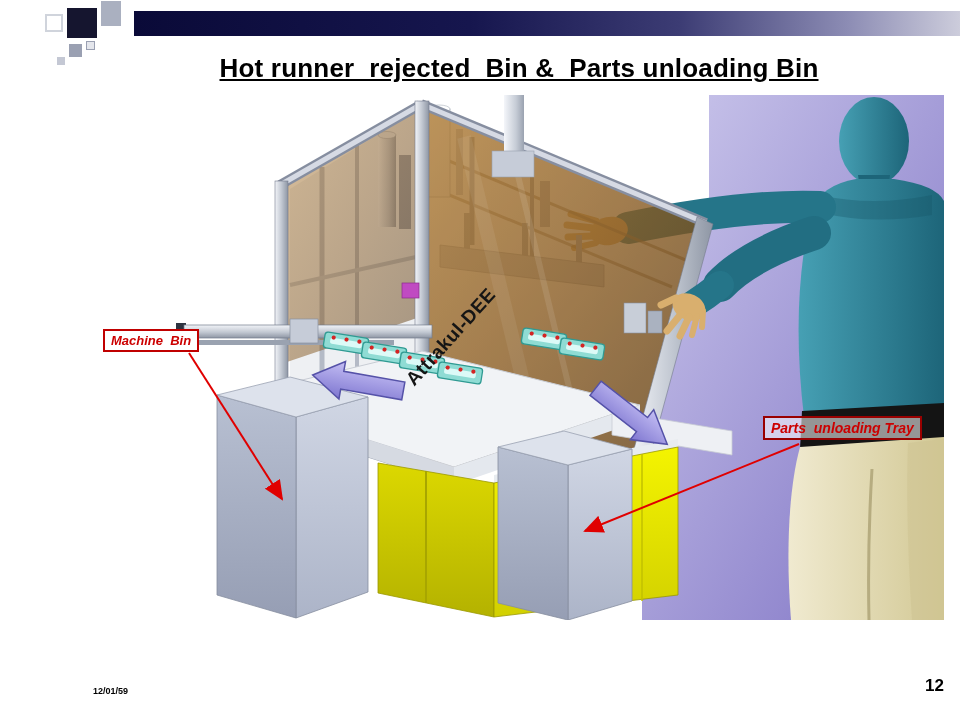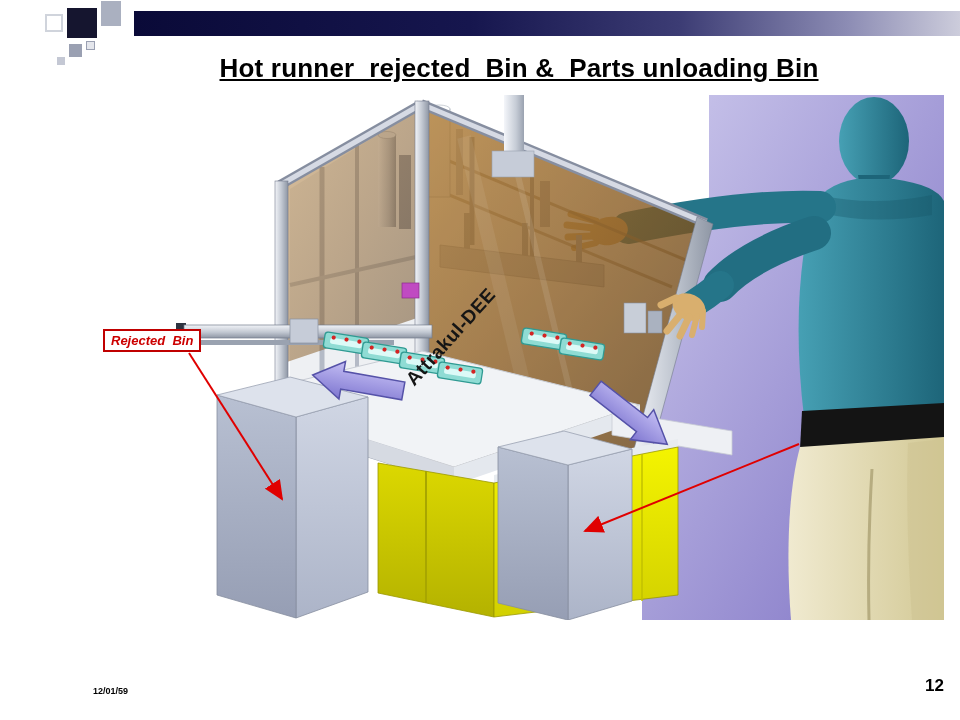--- a/index.html
+++ b/index.html
@@ -264,18 +264,19 @@
 
       <g>
         <line x1="17" y1="258" x2="110" y2="404" stroke="#e00000" stroke-width="2" marker-end="url(#redHead)"></line>
         <line x1="627" y1="349" x2="413" y2="436" stroke="#e00000" stroke-width="2" marker-end="url(#redHead)"></line>
       </g>
     </svg>
 
     <div class="watermark">Attrakul-DEE</div>
   </div>
 
-  <div class="callout rejected">Rejected  Bin</div>
+  <div class="callout rejected">Machine  Bin</div>
+  <div class="callout parts">Parts  unloading Tray</div>
 
   <div class="footer-date">12/01/59</div>
   <div class="page-number">12</div>
 
 </div>
 
 </body></html>

